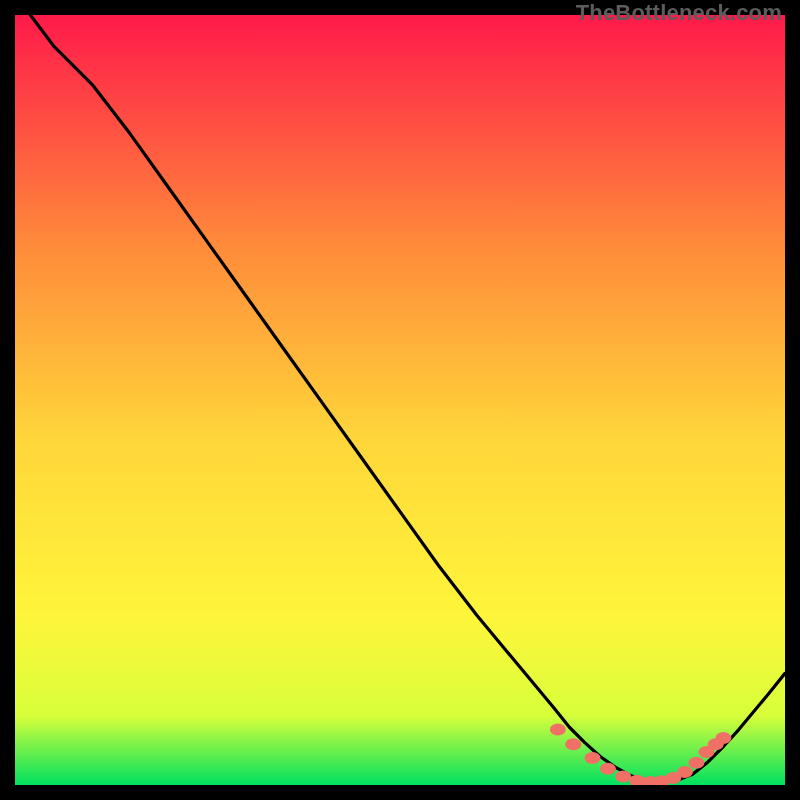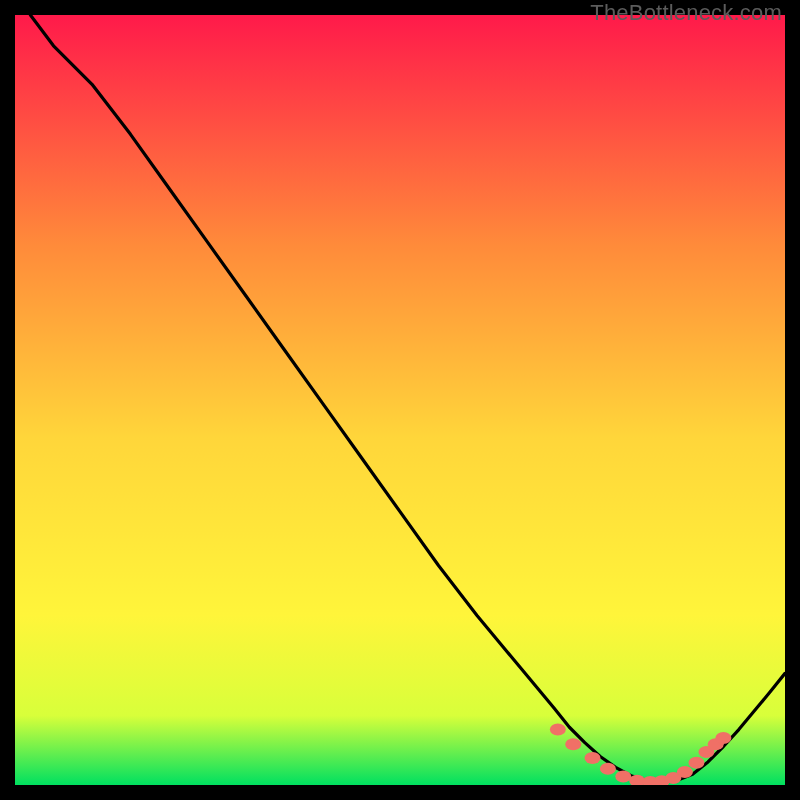--- a/index.html
+++ b/index.html
@@ -1,19 +1,19 @@
 <!DOCTYPE html>
 <html><head>
 <meta charset="utf-8">
 <style>
   * { margin: 0; padding: 0; box-sizing: border-box; }
   html, body { width: 800px; height: 800px; background: #000; font-family: Arial, sans-serif; overflow: hidden; }
   .frame { position: relative; width: 800px; height: 800px; background: #000; }
   .plot-area { position: absolute; left: 15px; top: 15px; width: 770px; height: 770px; }
-  .watermark { position: absolute; top: 0; right: 18px; font-size: 22px; font-weight: 400; color: #5c5c5c; letter-spacing: 0.2px; }
+  .watermark { position: absolute; top: 0; right: 18px; font-size: 22px; font-weight: 700; color: #5c5c5c; letter-spacing: 0.2px; }
   svg { display: block; }
 </style>
 </head>
 <body>
 
 <div class="frame">
 
   <div class="plot-area">
     <svg id="chart-svg" width="770" height="770" viewBox="0 0 770 770">
       <defs>

